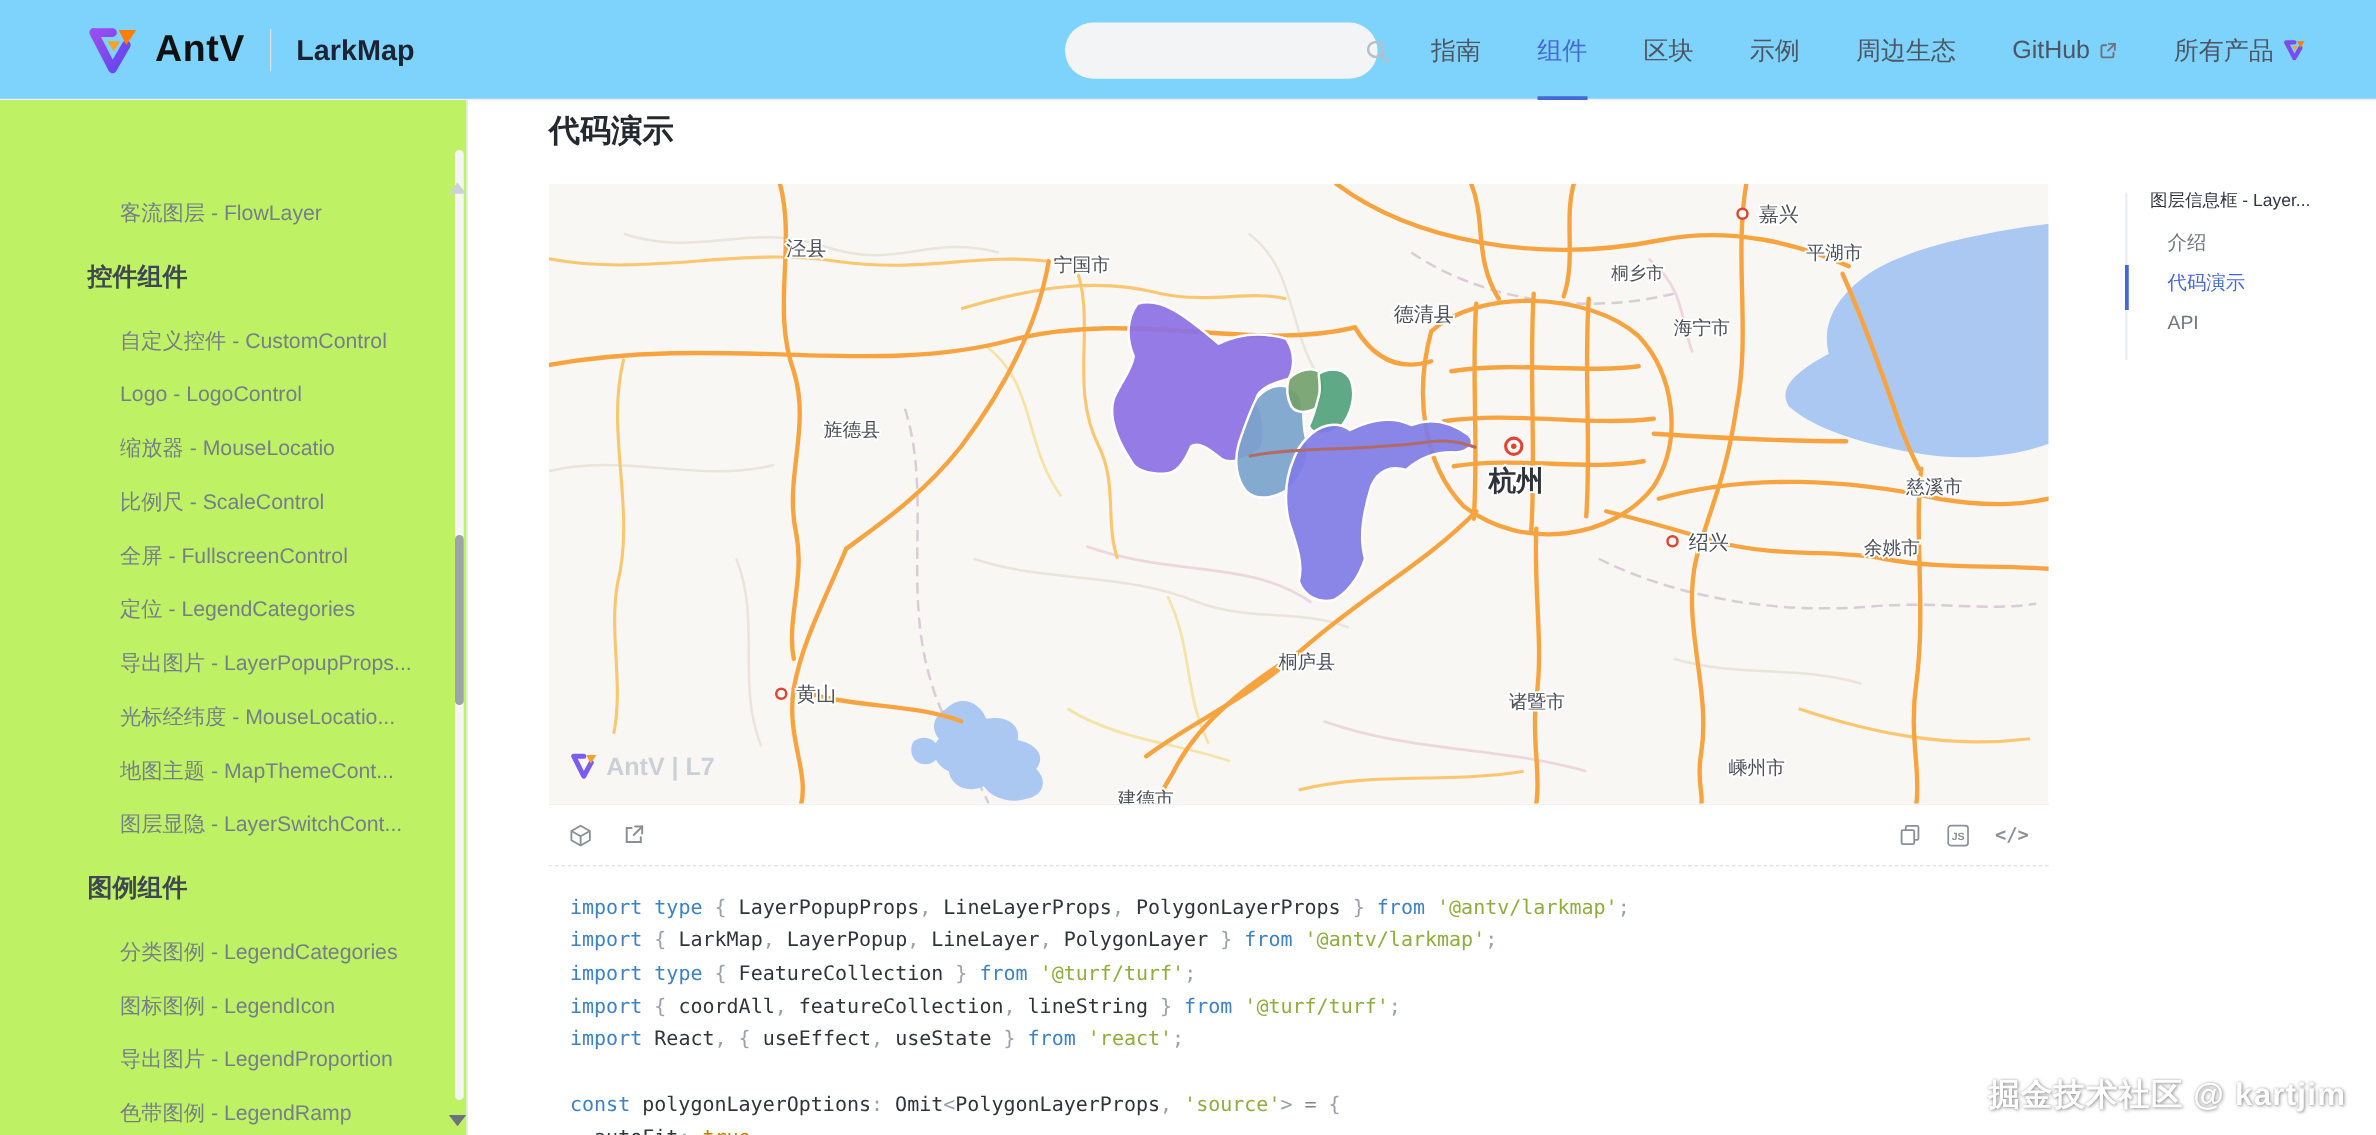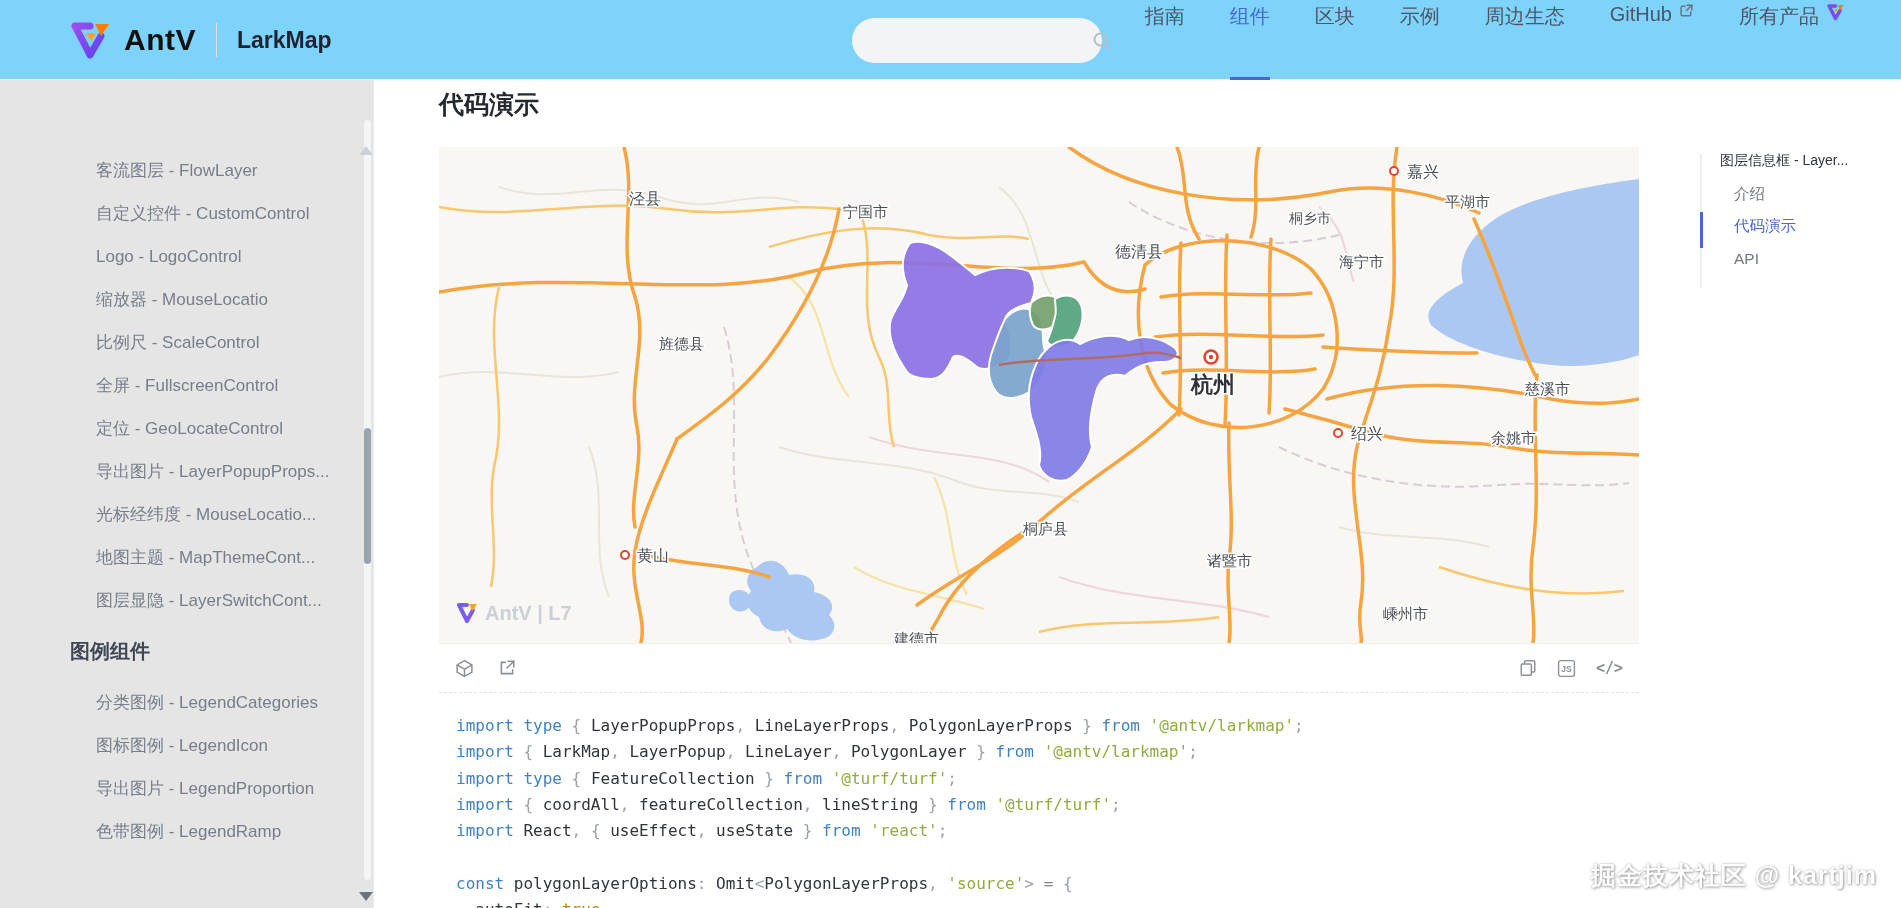--- a/index.html
+++ b/index.html
@@ -13,27 +13,27 @@
   .brand { position:absolute; left:68px; top:0; height:80px; display:flex; align-items:center; }
   .brand-name { font-size:30px; font-weight:700; color:#111; margin-left:12px; letter-spacing:.5px; }
   .brand-divider { width:1px; height:34px; background:#ddd; margin:0 20px; }
   .product-name { font-size:23px; font-weight:600; color:#1c2433; }
   .search-box { position:absolute; left:852px; top:18px; width:250px; height:45px;
     background:#f3f4f6; border-radius:23px; display:flex; align-items:center; }
   .search-input { flex:1; border:none; outline:none; background:transparent; padding:0 10px 0 22px;
     font-size:16px; color:#333; }
   .search-icon { margin-right:16px; display:flex; }
   .header-nav { position:absolute; right:56px; top:0; height:80px; display:flex; gap:45px; }
-  .nav-item { height:100%; display:flex; gap:7px; font-size:20px; color:#4e5563;
+  .nav-item { height:100%; display:flex; align-items:center; gap:7px; font-size:20px; color:#4e5563;
     cursor:pointer; border-bottom:3px solid transparent; padding-top:3px; }
   .nav-item.active { color:#4667d6; border-bottom-color:#4667d6; }
 
   
   .sidebar { position:absolute; top:80px; left:0; width:374px; height:828px;
-    border-right:1px solid #e9ecef; overflow:hidden; background:#e5e5e5; }
+    border-right:1px solid #e9ecef; overflow:hidden; background:#bef264; }
   .sidebar-list { padding-top:69px; }
   .sb-item { height:43px; display:flex; align-items:center; padding-left:96px;
     font-size:17px; color:#767e8a; cursor:pointer; white-space:nowrap; }
   .sb-section { height:43px; margin:8px 0; display:flex; align-items:center; padding-left:70px;
     font-size:20px; color:#3f4654; font-weight:600; white-space:nowrap; }
   .sb-scroll-track { position:absolute; right:2px; top:40px; width:7px; height:760px;
     background:#f4f5f7; border-radius:4px; }
   .sb-scroll-thumb { position:absolute; right:2px; top:348px; width:7px; height:136px;
     background:#9ba3ac; border-radius:4px; cursor:grab; }
   .sb-arrow-up { position:absolute; right:0; top:66px; width:0; height:0;
@@ -154,26 +154,27 @@
               <path d="M18 13 H28 L23 21 Z" fill="#ffa022"></path>
             </svg>
           </span>
         </div>
       </div>
   </div>
 
   <div class="sidebar">
     <div class="sidebar-list">
         <div class="sb-item">客流图层 - FlowLayer</div>
+        <div class="sb-section">控件组件</div>
         <div class="sb-item">自定义控件 - CustomControl</div>
         <div class="sb-item">Logo - LogoControl</div>
         <div class="sb-item">缩放器 - MouseLocatio</div>
         <div class="sb-item">比例尺 - ScaleControl</div>
         <div class="sb-item">全屏 - FullscreenControl</div>
-        <div class="sb-item">定位 - GeoLocateControl</div>
+        <div class="sb-item">定位 - LegendCategories</div>
         <div class="sb-item">导出图片 - LayerPopupProps...</div>
         <div class="sb-item">光标经纬度 - MouseLocatio...</div>
         <div class="sb-item">地图主题 - MapThemeCont...</div>
         <div class="sb-item">图层显隐 - LayerSwitchCont...</div>
         <div class="sb-section">图例组件</div>
         <div class="sb-item">分类图例 - LegendCategories</div>
         <div class="sb-item">图标图例 - LegendIcon</div>
         <div class="sb-item">导出图片 - LegendProportion</div>
         <div class="sb-item">色带图例 - LegendRamp</div>
       </div>

